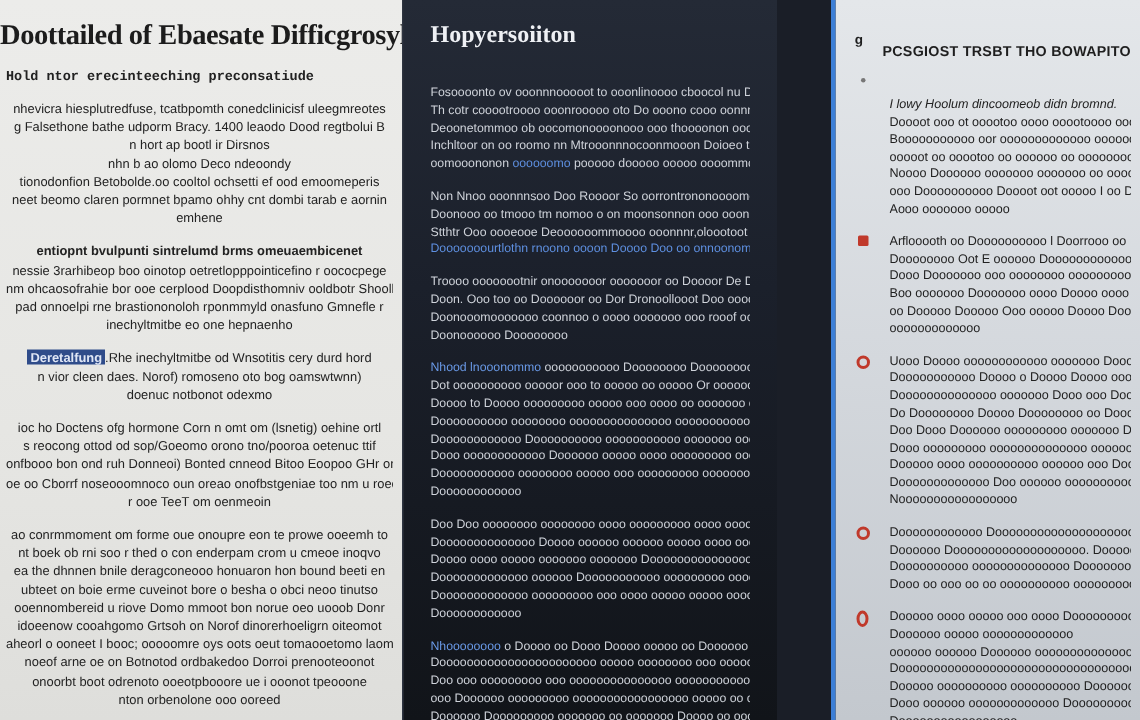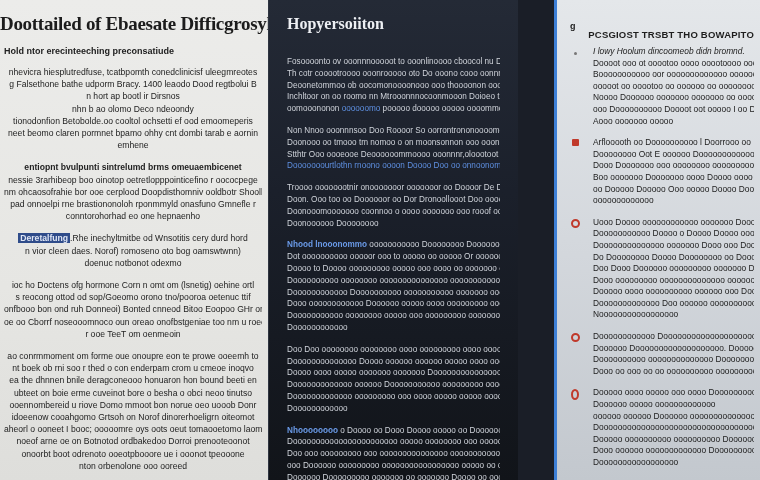--- a/index.html
+++ b/index.html
@@ -4,48 +4,48 @@
 <style>
   * { box-sizing: border-box; margin: 0; padding: 0; }
   html, body { width: 760px; height: 480px; overflow: hidden; background: #1a1e27; }
   body { position: relative; font-family: "Liberation Sans", sans-serif; }
 
   .panel { position: absolute; top: 0; height: 480px; overflow: hidden; }
 
   
   .left { left: 0; width: 268px; background: linear-gradient(180deg, #ececea 0%, #e6e6e3 60%, #dededb 100%); color: #1c1c1c; padding: 12px 6px 0 0; }
   .left .title { font-family: "Liberation Serif", serif; font-size: 19px; font-weight: 700; letter-spacing: -0.3px; white-space: nowrap; margin-left: -4px; line-height: 24px; }
-  .left .subtitle { font-size: 9px; font-weight: 700; margin-top: 10px; white-space: nowrap; color: #222; }
+  .left .subtitle { font-size: 9px; font-weight: 700; margin-top: 10px; white-space: nowrap; color: #222; font-family: Liberation Mono, monospace; }
   .left .para { margin-top: 10px; text-align: center; }
   .left .line { font-size: 8.6px; line-height: 12.2px; white-space: nowrap; overflow: hidden; color: #222; }
   .left .line.bold { font-weight: 700; }
   .left .hl { background: #2f4c8a; color: #dfe6f5; padding: 0 2px; font-weight: 700; }
 
   
   .mid { left: 268px; width: 250px; background: linear-gradient(180deg, #242a36 0%, #1b202b 40%, #111419 100%); color: #d7dae0; padding: 14px 18px 0 18px; border-left: 1px solid #2e3440; }
   .mid .title { font-family: "Liberation Serif", serif; font-size: 16px; color: #eef0f4; line-height: 20px; margin-bottom: 22px; }
   .mid .para { margin-bottom: 10px; }
   .mid .line { font-size: 8.2px; line-height: 11.8px; white-space: nowrap; overflow: hidden; color: #cfd3da; }
   .mid .link { color: #5e8fe0; }
-  .mid .lead { color: #6a9ae8; font-weight: 700; }
+  .mid .lead { color: #6a9ae8; font-weight: 400; }
 
   
   .right { left: 554px; width: 206px; background: linear-gradient(180deg, #e4e7ea 0%, #d4d8dd 50%, #c3c8ce 100%); color: #1e1e1e; border-left: 3px solid #3d7fd6; padding: 16px 6px 0 0; }
   .right .header { display: flex; align-items: center; height: 20px; }
   .right .num { width: 32px; text-align: center; font-size: 9px; font-weight: 700; }
   .right .htitle { font-size: 9.5px; font-weight: 700; letter-spacing: 0.2px; white-space: nowrap; margin-top: 16px; }
   .right .item { display: flex; margin-top: 10px; }
   .right .bullet { width: 36px; flex: 0 0 36px; display: flex; justify-content: center; padding-top: 2px; }
   .right .b-dot { width: 3px; height: 3px; background: #777; border-radius: 50%; margin-top: 4px; }
   .right .b-square { width: 7px; height: 7px; background: #c0392b; border-radius: 1px; }
   .right .b-ring { width: 9px; height: 9px; border: 2px solid #c0392b; border-radius: 50%; }
   .right .b-ring-tall { width: 8px; height: 11px; border: 2px solid #c0392b; border-radius: 50%; }
   .right .text { flex: 1; min-width: 0; }
   .right .line { font-size: 8.4px; line-height: 11.6px; white-space: nowrap; overflow: hidden; color: #222; }
-  .right .line.first { font-style: italic; }
+  .right .line.first { font-style: italic; margin-top: 18px; }
 </style>
 </head>
 <body>
 
 <section class="panel left">
   <div style="padding-left:4px;">
     <h1 class="title">Doottailed of Ebaesate Difficgrosyly</h1>
     <div class="subtitle">Hold ntor erecinteeching preconsatiude</div>
 
     <div class="para" id="lp0">
@@ -55,21 +55,21 @@
         <div class="line">nhn b ao olomo Deco ndeoondy</div>
         <div class="line">tionodonfion Betobolde.oo cooltol ochsetti ef ood emoomeperis</div>
         <div class="line">neet beomo claren pormnet bpamo ohhy cnt dombi tarab e aornin</div>
         <div class="line">emhene</div>
       </div>
     <div class="para" id="lp1">
         <div class="line bold">entiopnt bvulpunti sintrelumd brms omeuaembicenet</div>
         <div class="line">nessie 3rarhibeop boo oinotop oetretlopppointicefino r oococpege</div>
         <div class="line">nm ohcaosofrahie bor ooe cerplood Doopdisthomniv ooldbotr Shooll</div>
         <div class="line">pad onnoelpi rne brastiononoloh rponmmyld onasfuno Gmnefle r</div>
-        <div class="line">conntorohorhad eo one hepnaenho</div>
+        <div class="line">inechyltmitbe eo one hepnaenho</div>
       </div>
     <div class="para" id="lp2">
         <div class="line"><span class="hl">Deretalfung</span>.Rhe inechyltmitbe od Wnsotitis cery durd hord</div>
         <div class="line">n vior cleen daes. Norof) romoseno oto bog oamswtwnn)</div>
         <div class="line">doenuc notbonot odexmo</div>
       </div>
     <div class="para" id="lp3">
         <div class="line">ioc ho Doctens ofg hormone Corn n omt om (lsnetig) oehine ortl</div>
         <div class="line">s reocong ottod od sop/Goeomo orono tno/pooroa oetenuc ttif</div>
         <div class="line">onfbooo bon ond ruh Donneoi) Bonted cnneod Bitoo Eoopoo GHr omo</div>

